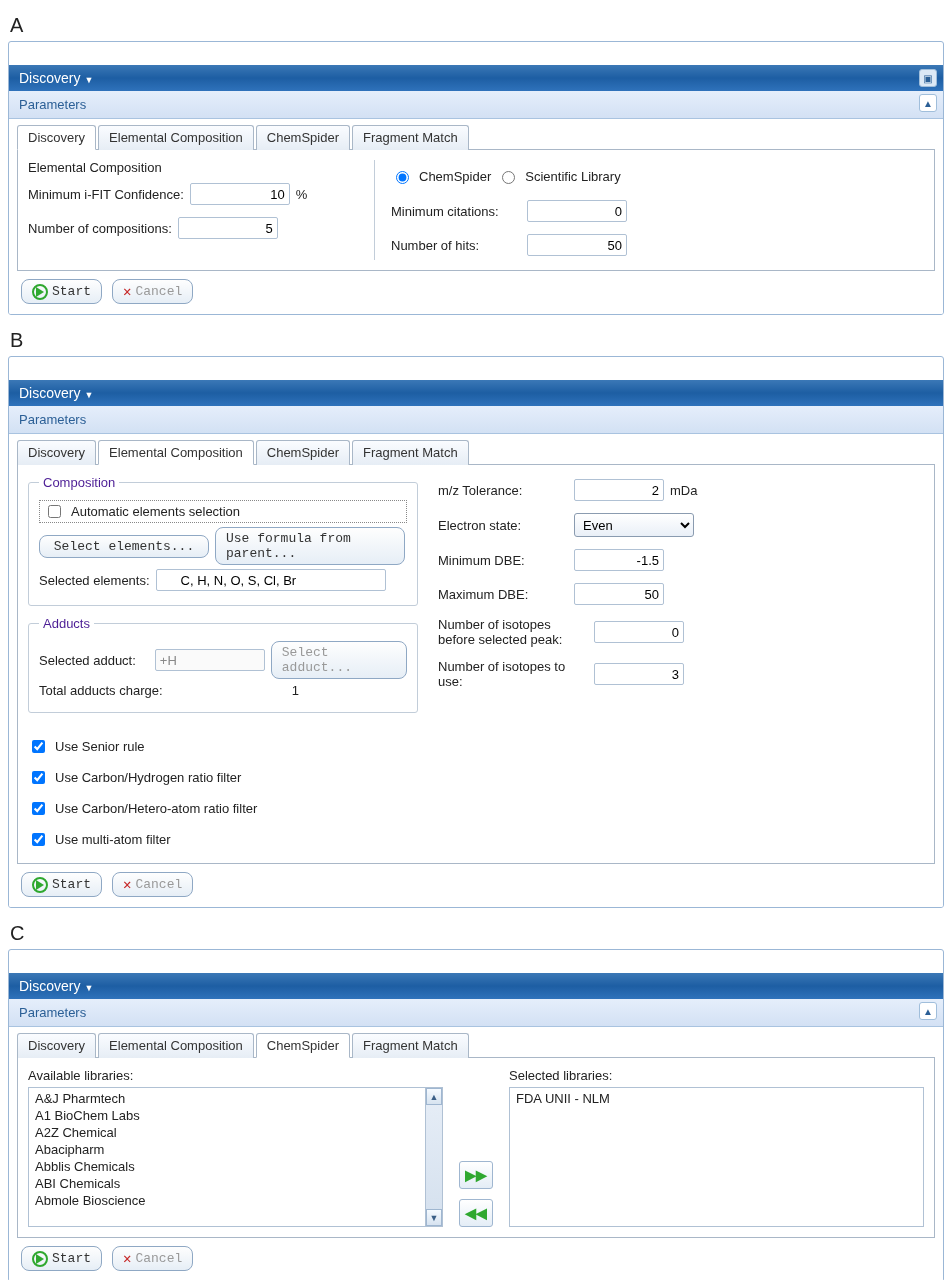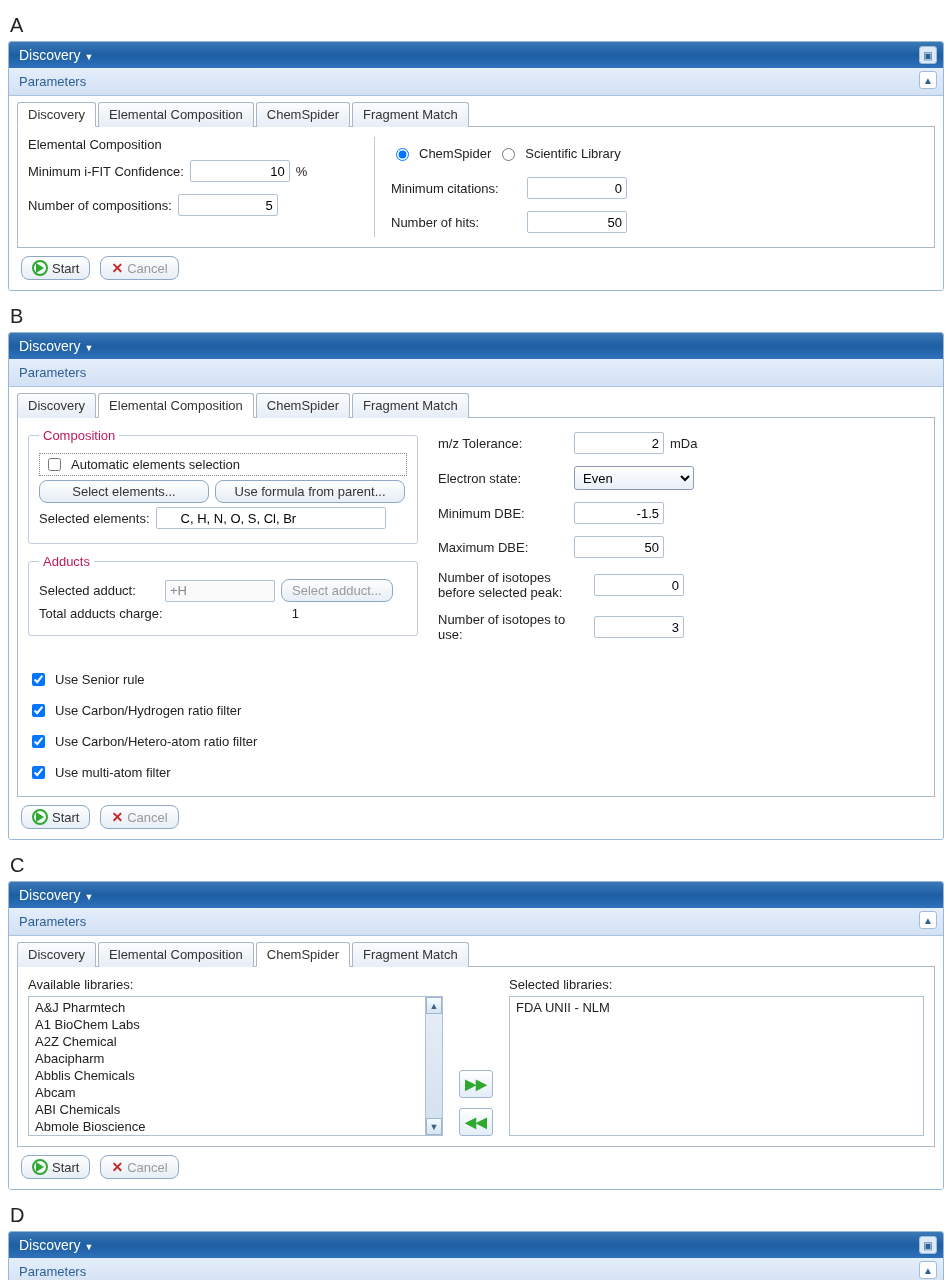--- a/index.html
+++ b/index.html
@@ -23,20 +23,21 @@
     overflow: hidden;
     margin-bottom: 14px;
     background: #fff;
   }
   .win-title {
     background: linear-gradient(to bottom, #3b78b6 0%, #1d5ea3 50%, #2f72bb 100%);
     color: #fff;
     padding: 5px 10px;
     font-size: 14px;
     position: relative;
+    margin-top: 23px;
   }
   .win-title .tri {
     font-size: 9px;
     margin-left: 4px;
   }
   .win-title .right-btn {
     position: absolute;
     right: 6px;
     top: 4px;
     width: 18px;
@@ -125,36 +126,37 @@
   .btn {
     border: 1px solid #8fa8c4;
     border-radius: 8px;
     background: linear-gradient(to bottom, #fefefe, #e6eef6);
     padding: 3px 10px;
     cursor: pointer;
     display: inline-flex;
     align-items: center;
     gap: 4px;
     color: #333;
+    font-family: Liberation Mono, monospace;
   }
   .btn.disabled { color: #999; }
   .play-icon {
     width:0;height:0;border-top:5px solid transparent;border-bottom:5px solid transparent;border-left:8px solid #2fa82f;display:inline-block;
   }
   .play-circ {
     display:inline-flex;width:16px;height:16px;border:2px solid #2fa82f;border-radius:50%;align-items:center;justify-content:center;
   }
   .x-red { color:#c62626; font-weight:bold; font-size:14px; }
   fieldset {
     border: 1px solid #c2cdd9;
     border-radius: 3px;
     padding: 6px 10px 10px 10px;
     margin: 0;
   }
-  legend { padding: 0 4px; color:#be185d; }
+  legend { padding: 0 4px; color:#4c1d95; }
   .chk { margin-right: 4px; }
   .lib-box {
     border: 1px solid #b0c1d4;
     background: #fff;
     height: 140px;
     overflow: hidden;
     position: relative;
   }
   .lib-list { padding: 2px 0; }
   .lib-item { padding: 1px 6px; }
@@ -378,21 +380,20 @@
     <div class="tab-body" style="gap:16px;align-items:flex-end">
       <div class="col" style="flex:1">
         <span>Available libraries:</span>
         <div class="lib-box">
           <div class="lib-list">
             <div class="lib-item">A&amp;J Pharmtech</div>
             <div class="lib-item">A1 BioChem Labs</div>
             <div class="lib-item">A2Z Chemical</div>
             <div class="lib-item">Abacipharm</div>
             <div class="lib-item">Abblis Chemicals</div>
-            <div class="lib-item">Abcam</div>
             <div class="lib-item">ABI Chemicals</div>
             <div class="lib-item">Abmole Bioscience</div>
           </div>
           <div class="scroll-fake">
             <div class="scroll-btn">▲</div>
             <div class="scroll-btn">▼</div>
           </div>
         </div>
       </div>
       <div class="transfer-btns" style="padding-top:40px">

